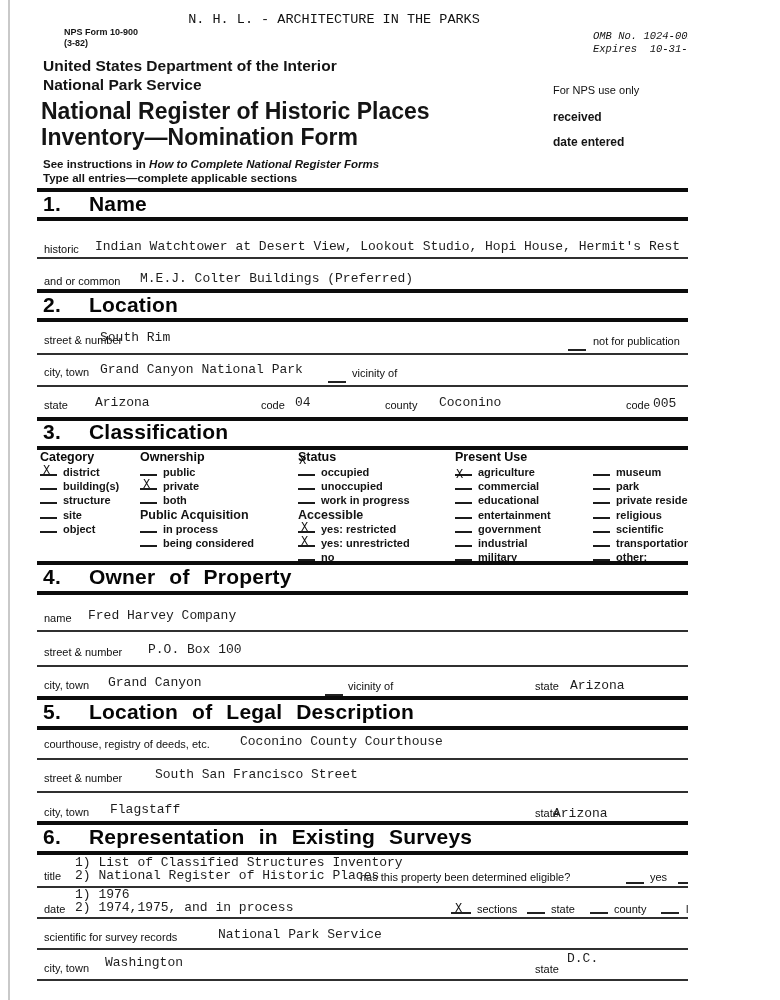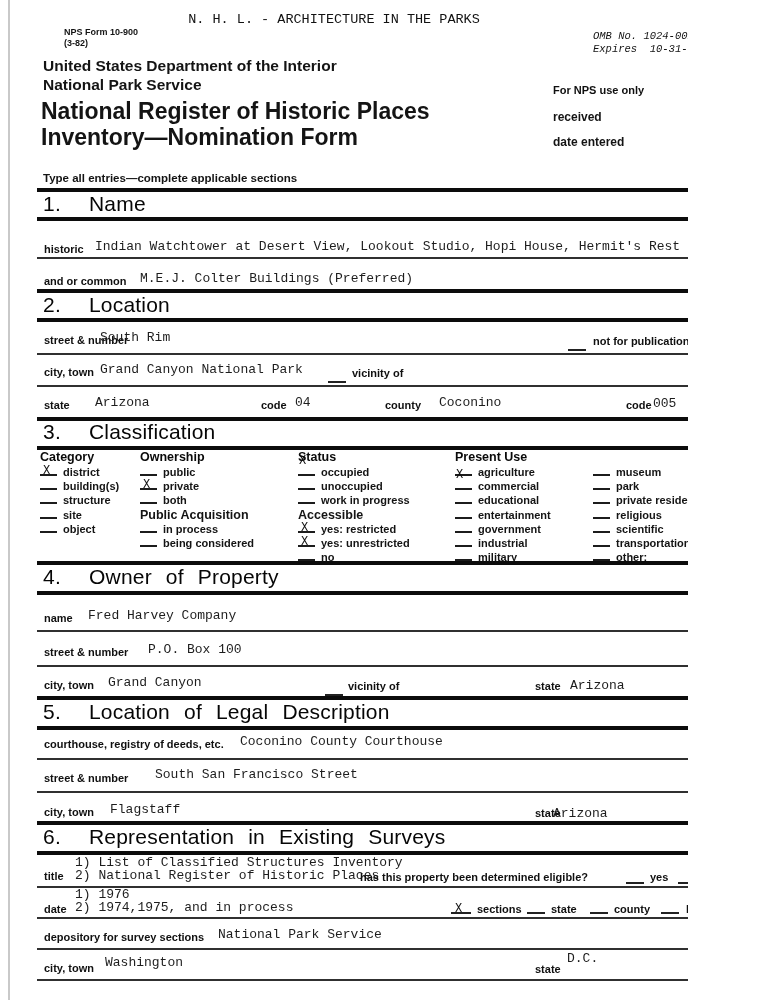--- a/index.html
+++ b/index.html
@@ -3,23 +3,23 @@
 <meta charset="utf-8">
 <style>
   html,body { margin:0; padding:0; background:#ffffff; }
   .page { position:relative; width:688px; height:1000px; background:#fff;
           font-family:"Liberation Sans", sans-serif; color:#141414; overflow:hidden; }
   .mono { font-family:"Liberation Mono","DejaVu Sans Mono",monospace; }
   .abs  { position:absolute; white-space:pre; }
   .edge { position:absolute; left:8px; top:0; width:2px; height:1000px; background:#c9c9c9; }
   .rule { position:absolute; left:37px; width:686px; height:4px; background:#0c0c0c; }
   .uline{ position:absolute; left:37px; width:686px; height:0; border-top:2px solid #303030; }
-  .sechead { position:absolute; left:43px; font-size:21px; font-weight:normal; color:#060606;
+  .sechead { position:absolute; left:43px; font-size:21px; font-weight:bold; color:#060606;
              white-space:pre; word-spacing:8px; letter-spacing:0.2px; }
-  .flabel { position:absolute; font-size:11px; font-weight:bold; color:#101010; white-space:pre; }
+  .flabel { position:absolute; font-size:11px; font-weight:normal; color:#101010; white-space:pre; }
   .typed  { position:absolute; font-family:"Liberation Mono","DejaVu Sans Mono",monospace;
             font-size:13px; color:#1d1d1d; white-space:pre; }
   .blk { position:absolute; height:10px; width:18px; border-bottom:2px solid #222; }
   .blk .xm { position:absolute; left:4px; bottom:-4px; font-family:"Liberation Mono",monospace;
              font-size:12px; color:#111; }
   .banner { position:absolute; left:0; right:20px; top:12px; text-align:center;
             font-size:13.5px; color:#111; white-space:pre; }
   .smbold { font-size:9px; font-weight:bold; line-height:11px;padding-left:21px; }
   .ombl { font-size:10.5px; font-style:italic; line-height:13px; }
   .h15 { font-size:15.5px; font-weight:bold; line-height:19px; }
@@ -48,20 +48,21 @@
   <div class="abs smbold" style="left:43px;top:38px">(3-82)</div>
   <div class="abs mono ombl" style="left:593px;top:30px">OMB No. 1024-0018</div>
   <div class="abs mono ombl" style="left:593px;top:43px">Expires  10-31-87</div>
   <div class="abs h15" style="left:43px;top:56px">United States Department of the Interior</div>
   <div class="abs h15" style="left:43px;top:75px">National Park Service</div>
   <div class="abs flabel" style="left:553px;top:84px">For NPS use only</div>
   <div class="abs big" style="left:41px;top:124px">Inventory—Nomination Form</div>
   <div class="abs big" style="left:41px;top:98px">National Register of Historic Places</div>
   <div class="abs nps-side" style="left:553px;top:110px">received</div>
   <div class="abs nps-side" style="left:553px;top:135px">date entered</div>
+  <div class="abs instr" style="left:43px;top:158px"><span>See instructions in </span><i>How to Complete National Register Forms</i></div>
   <div class="abs instr" style="left:43px;top:172px">Type all entries—complete applicable sections</div>
 
   <div class="rule" style="top:188px"></div>
   <div class="sechead" style="top:192px">1.  Name</div>
   <div class="rule" style="top:217px"></div>
   <div class="flabel" style="left:44px;top:243px">historic</div>
   <div class="typed" style="left:95px;top:239px">Indian Watchtower at Desert View, Lookout Studio, Hopi House, Hermit's Rest</div>
   <div class="uline" style="top:257px"></div>
   <div class="flabel" style="left:44px;top:275px">and or common</div>
   <div class="typed" style="left:140px;top:271px">M.E.J. Colter Buildings (Preferred)</div>
@@ -222,21 +223,21 @@
   <div class="flabel" style="left:551px;top:903px">state</div>
   <div class="blk" style="left:590px;top:902px">
       <span class="xm"></span>
     </div>
   <div class="flabel" style="left:614px;top:903px">county</div>
   <div class="blk" style="left:661px;top:902px">
       <span class="xm"></span>
     </div>
   <div class="flabel" style="left:686px;top:903px">local</div>
   <div class="uline" style="top:917px"></div>
-  <div class="flabel" style="left:44px;top:931px">depository for survey sections</div>
+  <div class="flabel" style="left:44px;top:931px">scientific for survey records</div>
   <div class="typed" style="left:218px;top:927px">National Park Service</div>
   <div class="uline" style="top:948px"></div>
   <div class="flabel" style="left:44px;top:962px">city, town</div>
   <div class="typed" style="left:105px;top:955px">Washington</div>
   <div class="flabel" style="left:535px;top:963px">state</div>
   <div class="typed" style="left:567px;top:951px">D.C.</div>
   <div class="uline" style="top:979px"></div>
 </div>
 
 </body></html>

